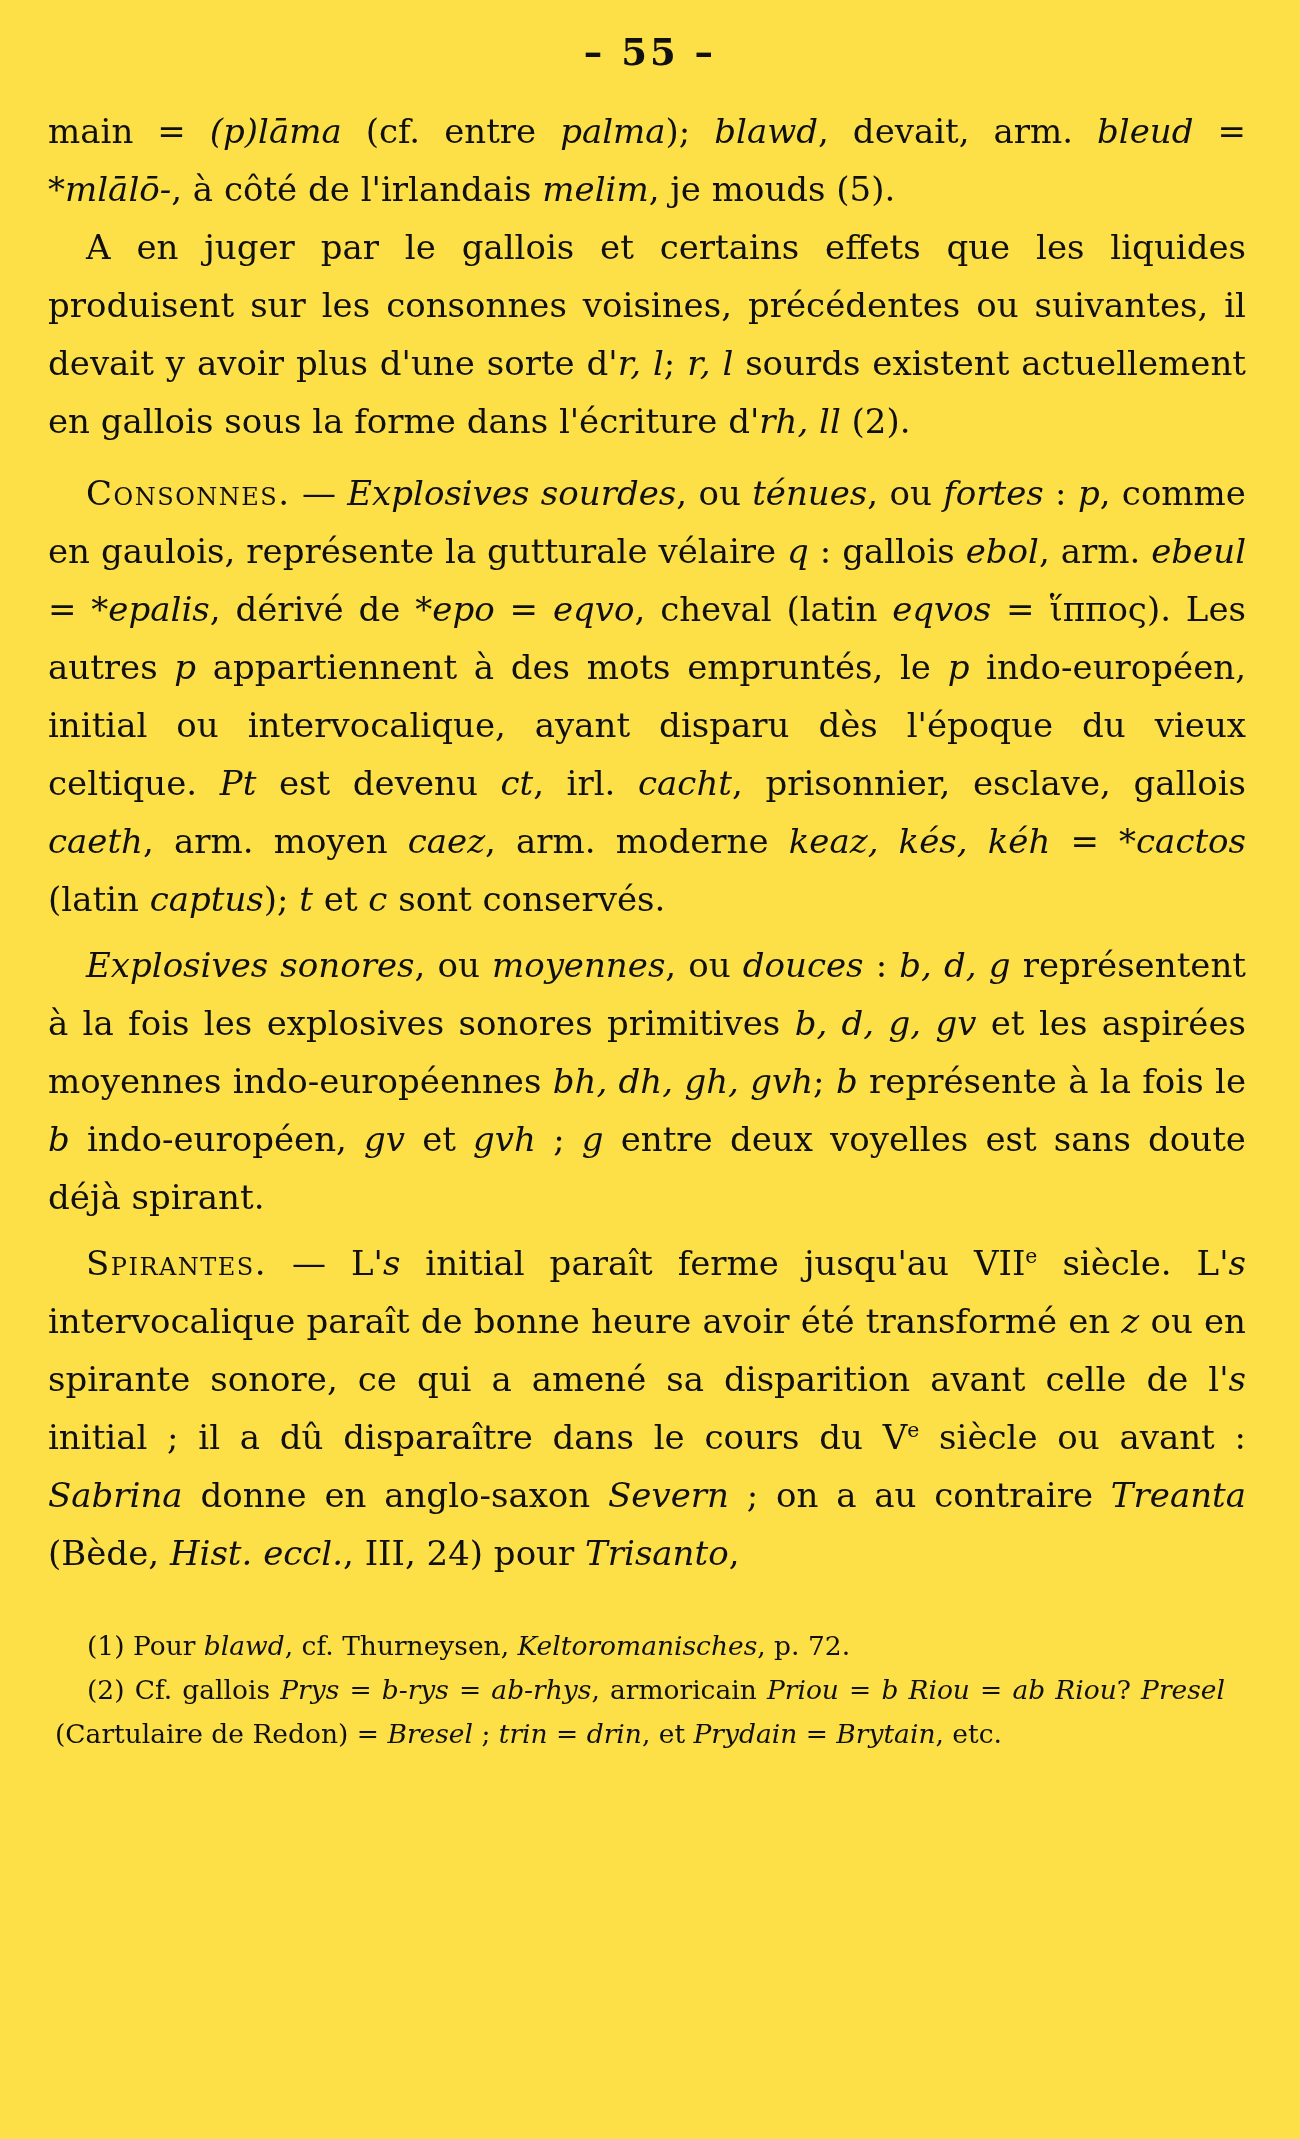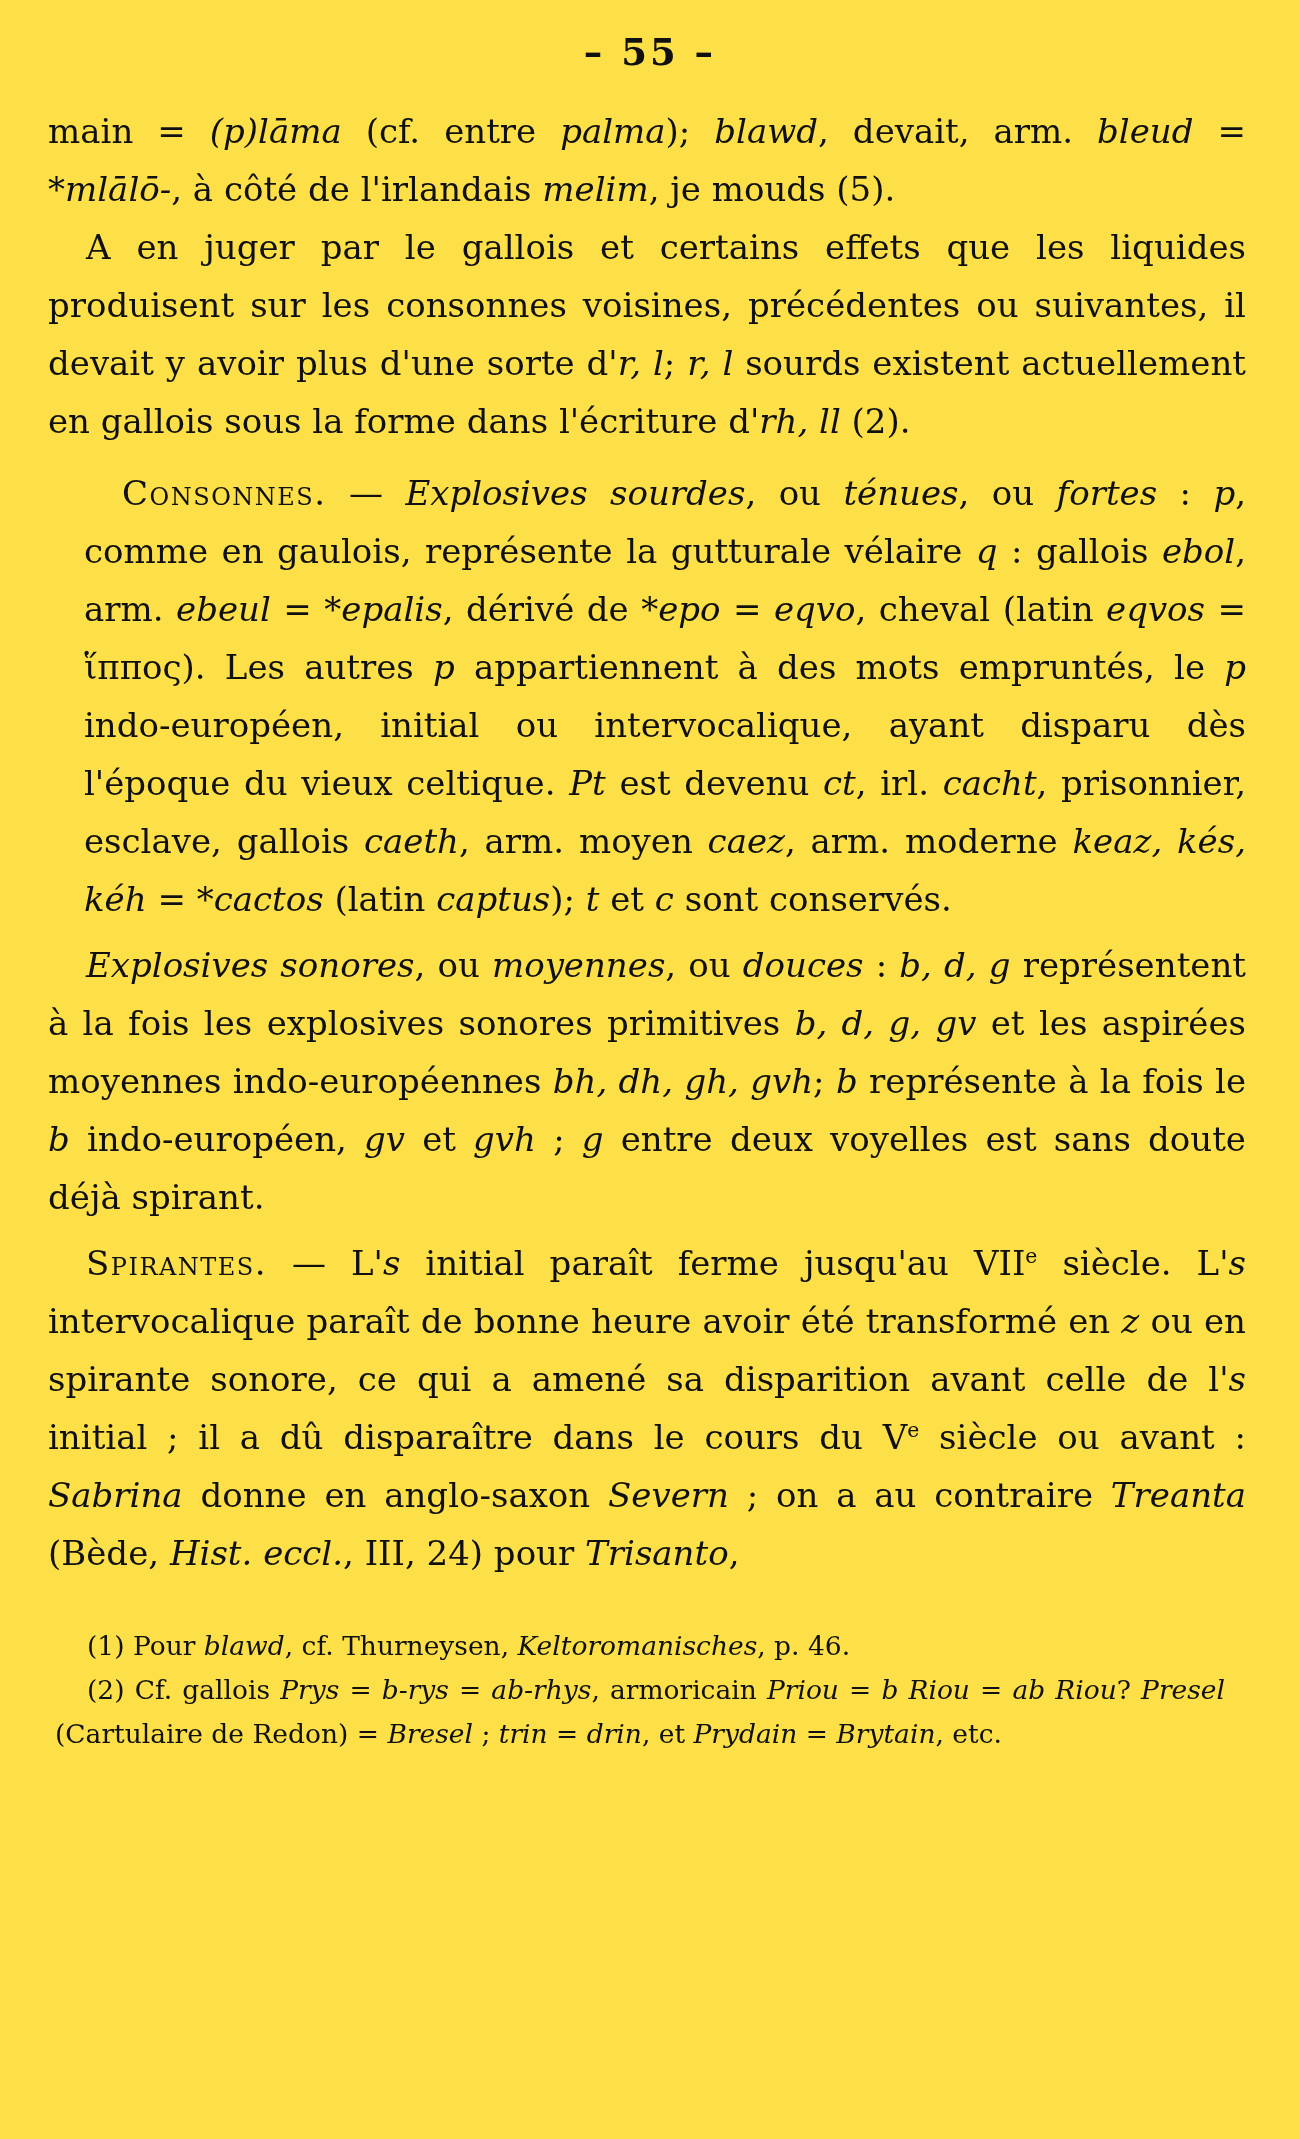--- a/index.html
+++ b/index.html
@@ -27,21 +27,21 @@
   }
   .main {
     width: 1198px;
     margin-left: 48px;
     font-size: 34px;
     line-height: 58px;
     text-align: justify;
   }
   .main p { margin: 0; }
   .main p.indent { text-indent: 38px; }
-  .main p:nth-child(3) { margin-top: 14px; margin-left: 36px; }
+  .main p:nth-child(3) { margin-top: 14px; }
   .main p:nth-child(4) { margin-top: 8px; }
   .main p:nth-child(5) { margin-top: 8px; }
   .main p:nth-child(6) { margin-top: 16px; }
   .footnotes {
     width: 1170px;
     margin-left: 55px;
     margin-top: 42px;
     font-size: 26.5px;
     line-height: 44px;
     text-align: justify;
@@ -59,16 +59,16 @@
 
   <div class="main">
       <p><span>main = </span><span class="it">(p)lāma</span><span> (cf. entre </span><span class="it">palma</span><span>); </span><span class="it">blawd</span><span>, devait, arm. </span><span class="it">bleud</span><span> = </span><span class="it">*mlālō-</span><span>, à côté de l'irlandais </span><span class="it">melim</span><span>, je mouds (5).</span></p>
       <p class="indent"><span>A en juger par le gallois et certains effets que les liquides produisent sur les consonnes voisines, précédentes ou suivantes, il devait y avoir plus d'une sorte d'</span><span class="it">r, l</span><span>; </span><span class="it">r, l</span><span> sourds existent actuellement en gallois sous la forme dans l'écriture d'</span><span class="it">rh, ll</span><span> (2).</span></p>
       <p class="indent"><span class="sc">Consonnes.</span><span> — </span><span class="it">Explosives sourdes</span><span>, ou </span><span class="it">ténues</span><span>, ou </span><span class="it">fortes</span><span> : </span><span class="it">p</span><span>, comme en gaulois, représente la gutturale vélaire </span><span class="it">q</span><span> : gallois </span><span class="it">ebol</span><span>, arm. </span><span class="it">ebeul</span><span> = </span><span class="it">*epalis</span><span>, dérivé de </span><span class="it">*epo</span><span> = </span><span class="it">eqvo</span><span>, cheval (latin </span><span class="it">eqvos</span><span> = ἵππος). Les autres </span><span class="it">p</span><span> appartiennent à des mots empruntés, le </span><span class="it">p</span><span> indo-européen, initial ou intervocalique, ayant disparu dès l'époque du vieux celtique. </span><span class="it">Pt</span><span> est devenu </span><span class="it">ct</span><span>, irl. </span><span class="it">cacht</span><span>, prisonnier, esclave, gallois </span><span class="it">caeth</span><span>, arm. moyen </span><span class="it">caez</span><span>, arm. moderne </span><span class="it">keaz, kés, kéh</span><span> = </span><span class="it">*cactos</span><span> (latin </span><span class="it">captus</span><span>); </span><span class="it">t</span><span> et </span><span class="it">c</span><span> sont conservés.</span></p>
       <p class="indent"><span class="it">Explosives sonores</span><span>, ou </span><span class="it">moyennes</span><span>, ou </span><span class="it">douces</span><span> : </span><span class="it">b, d, g</span><span> représentent à la fois les explosives sonores primitives </span><span class="it">b, d, g, gv</span><span> et les aspirées moyennes indo-européennes </span><span class="it">bh, dh, gh, gvh</span><span>; </span><span class="it">b</span><span> représente à la fois le </span><span class="it">b</span><span> indo-européen, </span><span class="it">gv</span><span> et </span><span class="it">gvh</span><span> ; </span><span class="it">g</span><span> entre deux voyelles est sans doute déjà spirant.</span></p>
       <p class="indent"><span class="sc">Spirantes.</span><span> — L'</span><span class="it">s</span><span> initial paraît ferme jusqu'au VII</span><span class="sup">e</span><span> siècle. L'</span><span class="it">s</span><span> intervocalique paraît de bonne heure avoir été transformé en </span><span class="it">z</span><span> ou en spirante sonore, ce qui a amené sa disparition avant celle de l'</span><span class="it">s</span><span> initial ; il a dû disparaître dans le cours du V</span><span class="sup">e</span><span> siècle ou avant : </span><span class="it">Sabrina</span><span> donne en anglo-saxon </span><span class="it">Severn</span><span> ; on a au contraire </span><span class="it">Treanta</span><span> (Bède, </span><span class="it">Hist. eccl.</span><span>, III, 24) pour </span><span class="it">Trisanto</span><span>,</span></p>
     </div>
 
   <div class="footnotes">
-      <p class="indent"><span>(1) Pour </span><span class="it">blawd</span><span>, cf. Thurneysen, </span><span class="it">Keltoromanisches</span><span>, p. 46.</span></p>
+      <p class="indent"><span>(1) Pour </span><span class="it">blawd</span><span>, cf. Thurneysen, </span><span class="it">Keltoromanisches</span><span>, p. 72.</span></p>
       <p class="indent"><span>(2) Cf. gallois </span><span class="it">Prys</span><span> = </span><span class="it">b-rys</span><span> = </span><span class="it">ab-rhys</span><span>, armoricain </span><span class="it">Priou</span><span> = </span><span class="it">b Riou</span><span> = </span><span class="it">ab Riou</span><span>? </span><span class="it">Presel</span><span> (Cartulaire de Redon) = </span><span class="it">Bresel</span><span> ; </span><span class="it">trin</span><span> = </span><span class="it">drin</span><span>, et </span><span class="it">Prydain</span><span> = </span><span class="it">Brytain</span><span>, etc.</span></p>
     </div>
 </div>
 
 </body></html>

